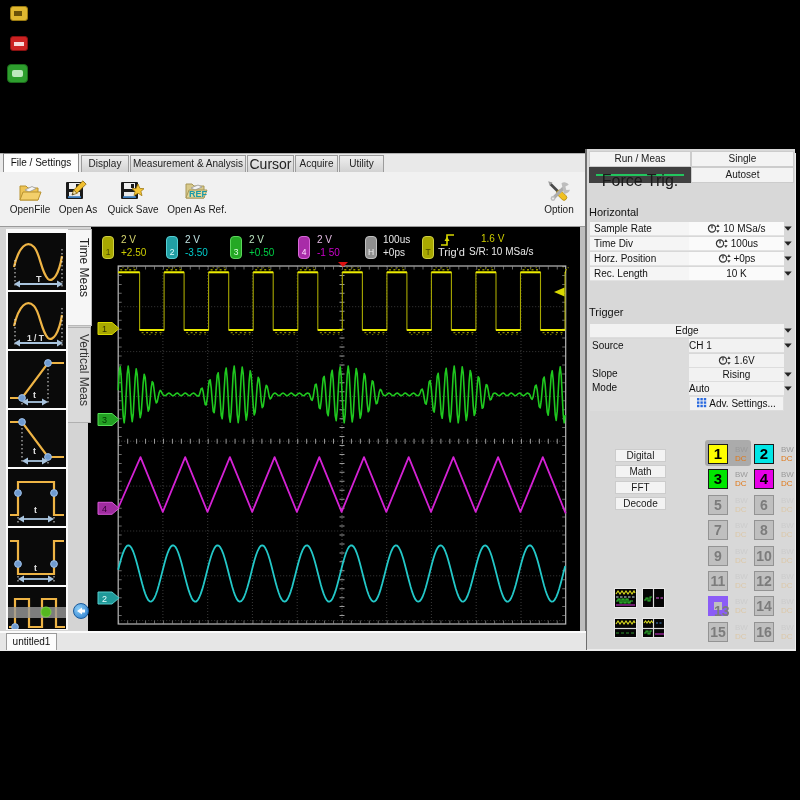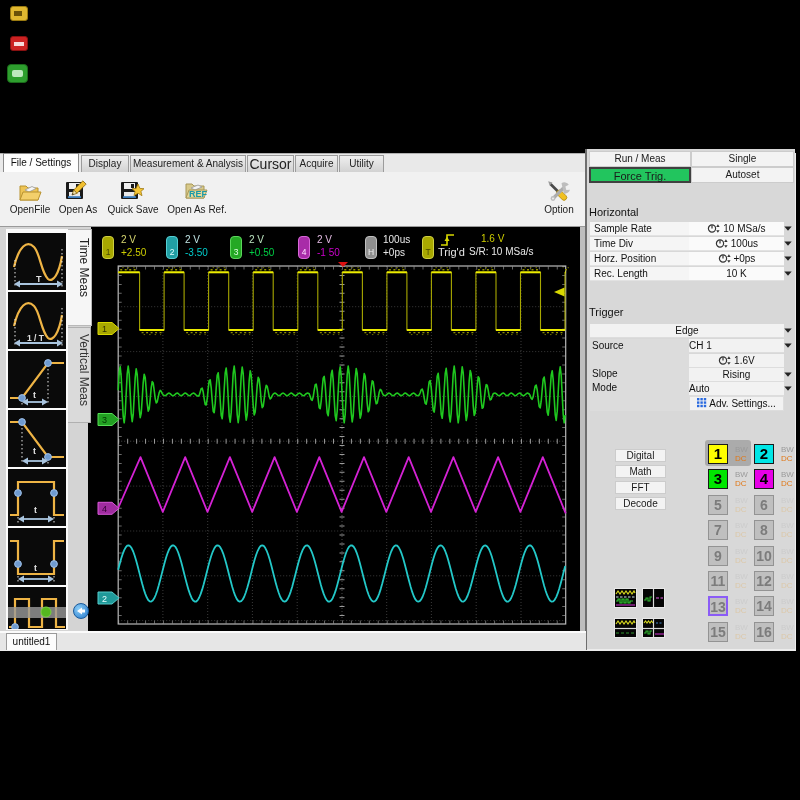--- a/index.html
+++ b/index.html
@@ -281,21 +281,21 @@
     <text x="14.0" y="104.0" font-family="Liberation Sans, sans-serif" font-size="9" fill="#333300">1</text>
     <polygon points="10.0,185.5 24.0,185.5 31.0,191.5 24.0,197.5 10.0,197.5" fill="#22a022" stroke="#55dd55" stroke-width="1"></polygon>
     <text x="14.0" y="195.0" font-family="Liberation Sans, sans-serif" font-size="9" fill="#003300">3</text>
     <polygon points="10.0,274.3 24.0,274.3 31.0,280.3 24.0,286.3 10.0,286.3" fill="#a02ca0" stroke="#d858d8" stroke-width="1"></polygon>
     <text x="14.0" y="283.8" font-family="Liberation Sans, sans-serif" font-size="9" fill="#330033">4</text>
     <polygon points="10.0,364.0 24.0,364.0 31.0,370.0 24.0,376.0 10.0,376.0" fill="#1f9a9a" stroke="#55cccc" stroke-width="1"></polygon>
     <text x="14.0" y="373.5" font-family="Liberation Sans, sans-serif" font-size="9" fill="#e8ffff">2</text>
   </svg>
 <div style="position:absolute;left:589px;top:151px;width:102px;height:16px;background:#f3f3f3;border:1px solid #cccccc;box-sizing:border-box;text-align:center;font-size:10px;line-height:14px;color:#1a1a1a">Run / Meas</div>
 <div style="position:absolute;left:691px;top:151px;width:103px;height:16px;background:#f3f3f3;border:1px solid #cccccc;box-sizing:border-box;text-align:center;font-size:10px;line-height:14px;color:#1a1a1a">Single</div>
-<div style="position:absolute;left:589px;top:167px;width:102px;height:16px;background:#22c55e;border:2px solid #404040;box-sizing:border-box;text-align:center;font-size:11px;line-height:14px;color:#1a1a1a">Force Trig.</div>
+<div style="position:absolute;left:589px;top:167px;width:102px;height:16px;background:#22c55e;border:7px solid #404040;box-sizing:border-box;text-align:center;font-size:16px;line-height:14px;color:#1a1a1a">Force Trig.</div>
 <div style="position:absolute;left:691px;top:167px;width:103px;height:16px;background:#f3f3f3;border:1px solid #cccccc;box-sizing:border-box;text-align:center;font-size:10px;line-height:14px;color:#1a1a1a">Autoset</div>
 <div style="position:absolute;left:589px;top:206px;font-size:11px;color:#111;white-space:nowrap;">Horizontal</div>
 <div style="position:absolute;left:590px;top:222px;width:99px;height:14px;background:#f5f5f5;border-bottom:1px solid #e2e2e2;box-sizing:border-box;font-size:10px;line-height:13px;color:#111;padding-left:4px">Sample Rate</div>
 <div style="position:absolute;left:689px;top:222px;width:95px;height:14px;background:#fafafa;border-bottom:1px solid #e2e2e2;box-sizing:border-box;text-align:center;font-size:10px;line-height:13px;color:#111"><svg width="13" height="11" viewBox="0 0 13 11" style="vertical-align:-2px">
       <circle cx="5" cy="5.5" r="3.6" fill="none" stroke="#333333" stroke-width="1.2"></circle>
       <rect x="4.4" y="2.2" width="1.2" height="3.3" fill="#333333"></rect>
       <polygon points="10.9,1.2 9.2,4 12.6,4" fill="#333333"></polygon>
       <polygon points="10.9,9.8 9.2,7.2 12.6,7.2" fill="#333333"></polygon>
     </svg> 10 MSa/s</div>
 <div style="position:absolute;left:784px;top:226px">
@@ -414,21 +414,21 @@
 <div style="position:absolute;left:735px;top:556px;font-size:8px;color:#dcc8a8;white-space:nowrap;">DC</div>
 <div style="position:absolute;left:754px;top:546px;width:20px;height:20px;background:#bfbfbf;border:1px solid #939393;box-sizing:border-box;text-align:center;font-size:14px;font-weight:bold;line-height:18px;color:#7c7c7c">10</div>
 <div style="position:absolute;left:781px;top:547px;font-size:8px;color:#cccccc;white-space:nowrap;">BW</div>
 <div style="position:absolute;left:781px;top:556px;font-size:8px;color:#dcc8a8;white-space:nowrap;">DC</div>
 <div style="position:absolute;left:708px;top:571px;width:20px;height:20px;background:#bfbfbf;border:1px solid #939393;box-sizing:border-box;text-align:center;font-size:14px;font-weight:bold;line-height:18px;color:#7c7c7c">11</div>
 <div style="position:absolute;left:735px;top:572px;font-size:8px;color:#cccccc;white-space:nowrap;">BW</div>
 <div style="position:absolute;left:735px;top:581px;font-size:8px;color:#dcc8a8;white-space:nowrap;">DC</div>
 <div style="position:absolute;left:754px;top:571px;width:20px;height:20px;background:#bfbfbf;border:1px solid #939393;box-sizing:border-box;text-align:center;font-size:14px;font-weight:bold;line-height:18px;color:#7c7c7c">12</div>
 <div style="position:absolute;left:781px;top:572px;font-size:8px;color:#cccccc;white-space:nowrap;">BW</div>
 <div style="position:absolute;left:781px;top:581px;font-size:8px;color:#dcc8a8;white-space:nowrap;">DC</div>
-<div style="position:absolute;left:708px;top:596px;width:20px;height:20px;background:#bfbfbf;border:2px solid #8b5cf6;box-sizing:border-box;text-align:center;font-size:14px;font-weight:bold;line-height:18px;color:#7c7c7c">13</div>
+<div style="position:absolute;left:708px;top:596px;width:20px;height:20px;background:#bfbfbf;border:6px solid #8b5cf6;box-sizing:border-box;text-align:center;font-size:14px;font-weight:bold;line-height:18px;color:#7c7c7c">13</div>
 <div style="position:absolute;left:735px;top:597px;font-size:8px;color:#cccccc;white-space:nowrap;">BW</div>
 <div style="position:absolute;left:735px;top:606px;font-size:8px;color:#dcc8a8;white-space:nowrap;">DC</div>
 <div style="position:absolute;left:754px;top:596px;width:20px;height:20px;background:#bfbfbf;border:1px solid #939393;box-sizing:border-box;text-align:center;font-size:14px;font-weight:bold;line-height:18px;color:#7c7c7c">14</div>
 <div style="position:absolute;left:781px;top:597px;font-size:8px;color:#cccccc;white-space:nowrap;">BW</div>
 <div style="position:absolute;left:781px;top:606px;font-size:8px;color:#dcc8a8;white-space:nowrap;">DC</div>
 <div style="position:absolute;left:708px;top:622px;width:20px;height:20px;background:#bfbfbf;border:1px solid #939393;box-sizing:border-box;text-align:center;font-size:14px;font-weight:bold;line-height:18px;color:#7c7c7c">15</div>
 <div style="position:absolute;left:735px;top:623px;font-size:8px;color:#cccccc;white-space:nowrap;">BW</div>
 <div style="position:absolute;left:735px;top:632px;font-size:8px;color:#dcc8a8;white-space:nowrap;">DC</div>
 <div style="position:absolute;left:754px;top:622px;width:20px;height:20px;background:#bfbfbf;border:1px solid #939393;box-sizing:border-box;text-align:center;font-size:14px;font-weight:bold;line-height:18px;color:#7c7c7c">16</div>
 <div style="position:absolute;left:781px;top:623px;font-size:8px;color:#cccccc;white-space:nowrap;">BW</div>

